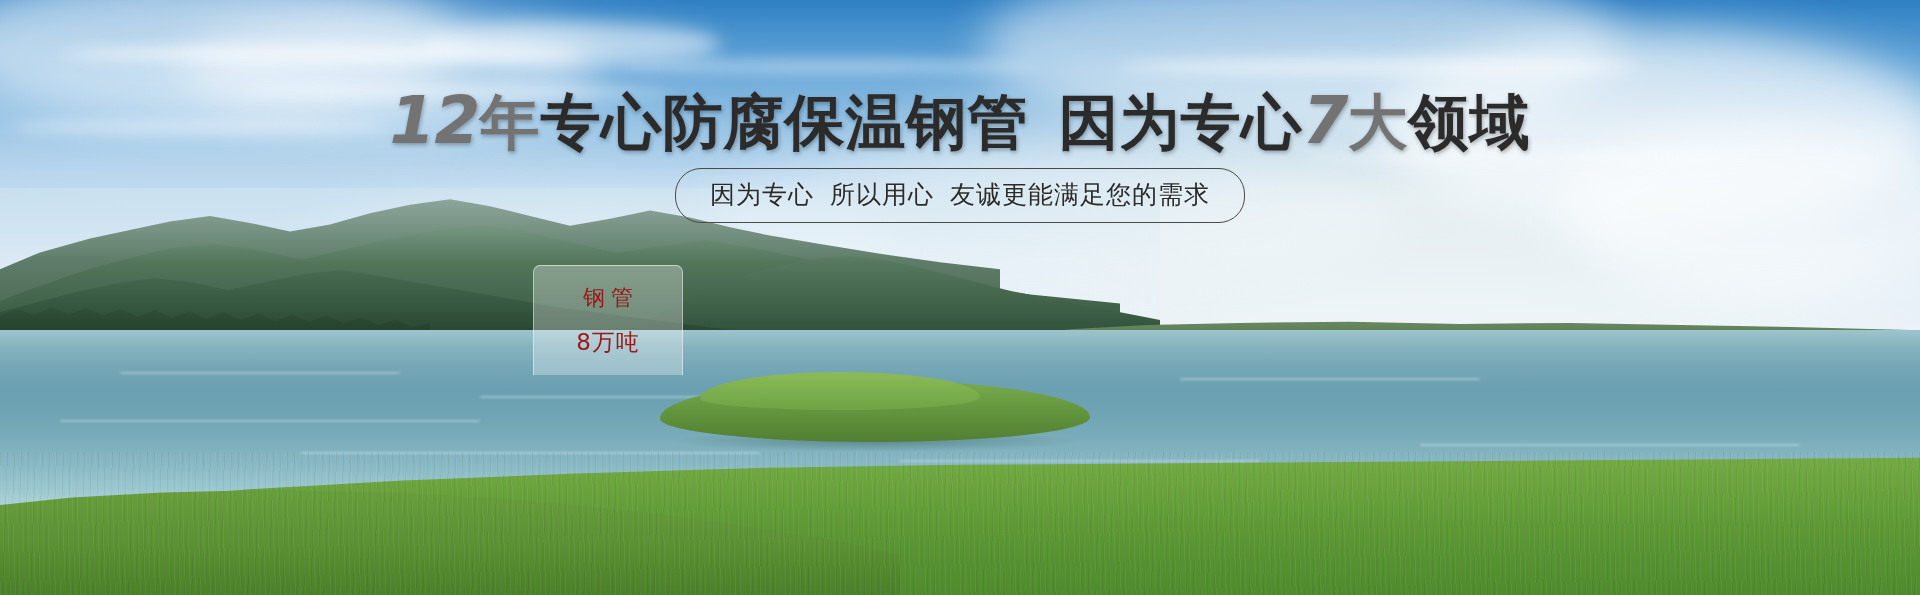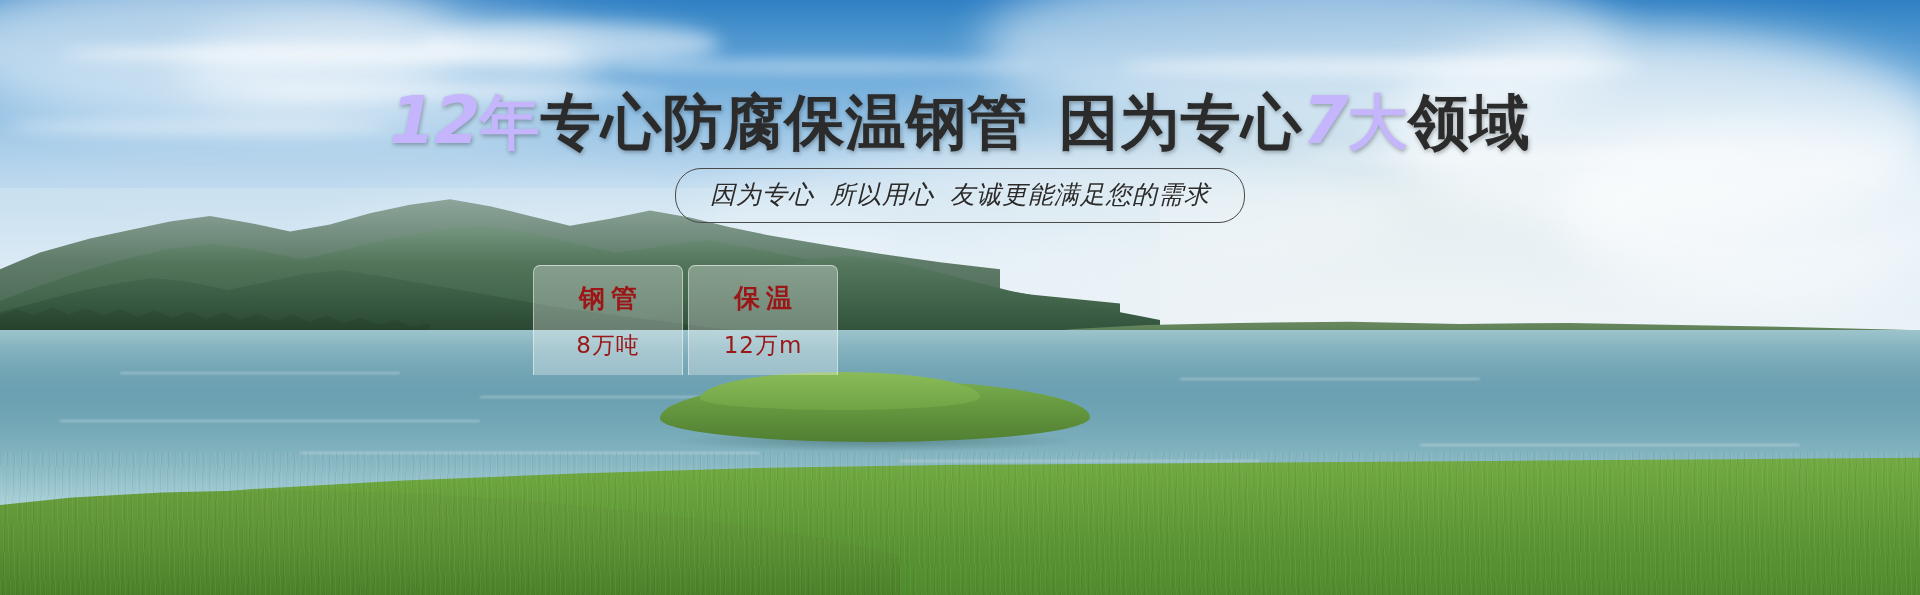--- a/index.html
+++ b/index.html
@@ -157,28 +157,28 @@
   }
 
   .headline {
     position:absolute; left:0; top:82px; width:1920px;
     text-align:center; white-space:nowrap;
     font-family:"DejaVu Sans","Liberation Sans",sans-serif;
     font-size:60px; font-weight:bold; letter-spacing:1px;
     color:#2b2b2b;
     text-shadow: 1px 2px 4px rgba(0,0,0,0.30);
   }
-  .headline .red { color:#c4b5fd; }
+  .headline .red { color:#737373; }
   .headline .num {
     font-size:66px; font-style:italic; font-weight:bold; letter-spacing:-1px;
   }
   .headline .gap { display:inline-block; width:30px; }
 
   .subtitle-wrap {
-    position:absolute; left:0; top:168px; width:1920px; text-align:center;font-style:italic;
+    position:absolute; left:0; top:168px; width:1920px; text-align:center;
   }
   .subtitle {
     display:inline-block;
     padding:9px 34px 11px 34px;
     border:1px solid #4a4a4a;
     border-radius:26px;
     font-size:25px; font-weight:normal; letter-spacing:1px;
     color:#2b2b2b; white-space:nowrap;
     text-shadow: 0 1px 2px rgba(255,255,255,0.35);
   }
@@ -194,22 +194,22 @@
     border-radius:7px 7px 0 0;
     background:rgba(255,255,255,0.30);
     border-top:1px solid rgba(255,255,255,0.55);
     border-left:1px solid rgba(255,255,255,0.45);
     border-right:1px solid rgba(255,255,255,0.45);
     display:flex; flex-direction:column;
     align-items:center; justify-content:center;
     gap:14px;
   }
   .card-label {
-    font-size:26px; color:#9b1616; letter-spacing:6px;
-    text-indent:6px; font-weight:bold;
+    font-size:22px; color:#9b1616; letter-spacing:6px;
+    text-indent:6px; font-weight:normal;
   }
   .card-value {
     font-size:23px; color:#9b1616; letter-spacing:1px; font-weight:normal;
   }
   .card-value sup { font-size:14px; vertical-align:super; }
 </style>
 </head>
 <body>
 
 <div id="banner">
@@ -275,20 +275,16 @@
       <div class="subtitle">
         <span>因为专心</span><span class="sp"></span><span>所以用心</span><span class="sp"></span><span>友诚更能满足您的需求</span>
       </div>
     </div>
 
     <div class="cards">
       <div class="card">
         <div class="card-label">钢管</div>
         <div class="card-value"><span>8万吨</span></div>
       </div>
-      <div class="card">
-        <div class="card-label">保温</div>
-        <div class="card-value"><span>12万m</span></div>
-      </div>
     </div>
 
   </div>
 </div>
 
 </body></html>

